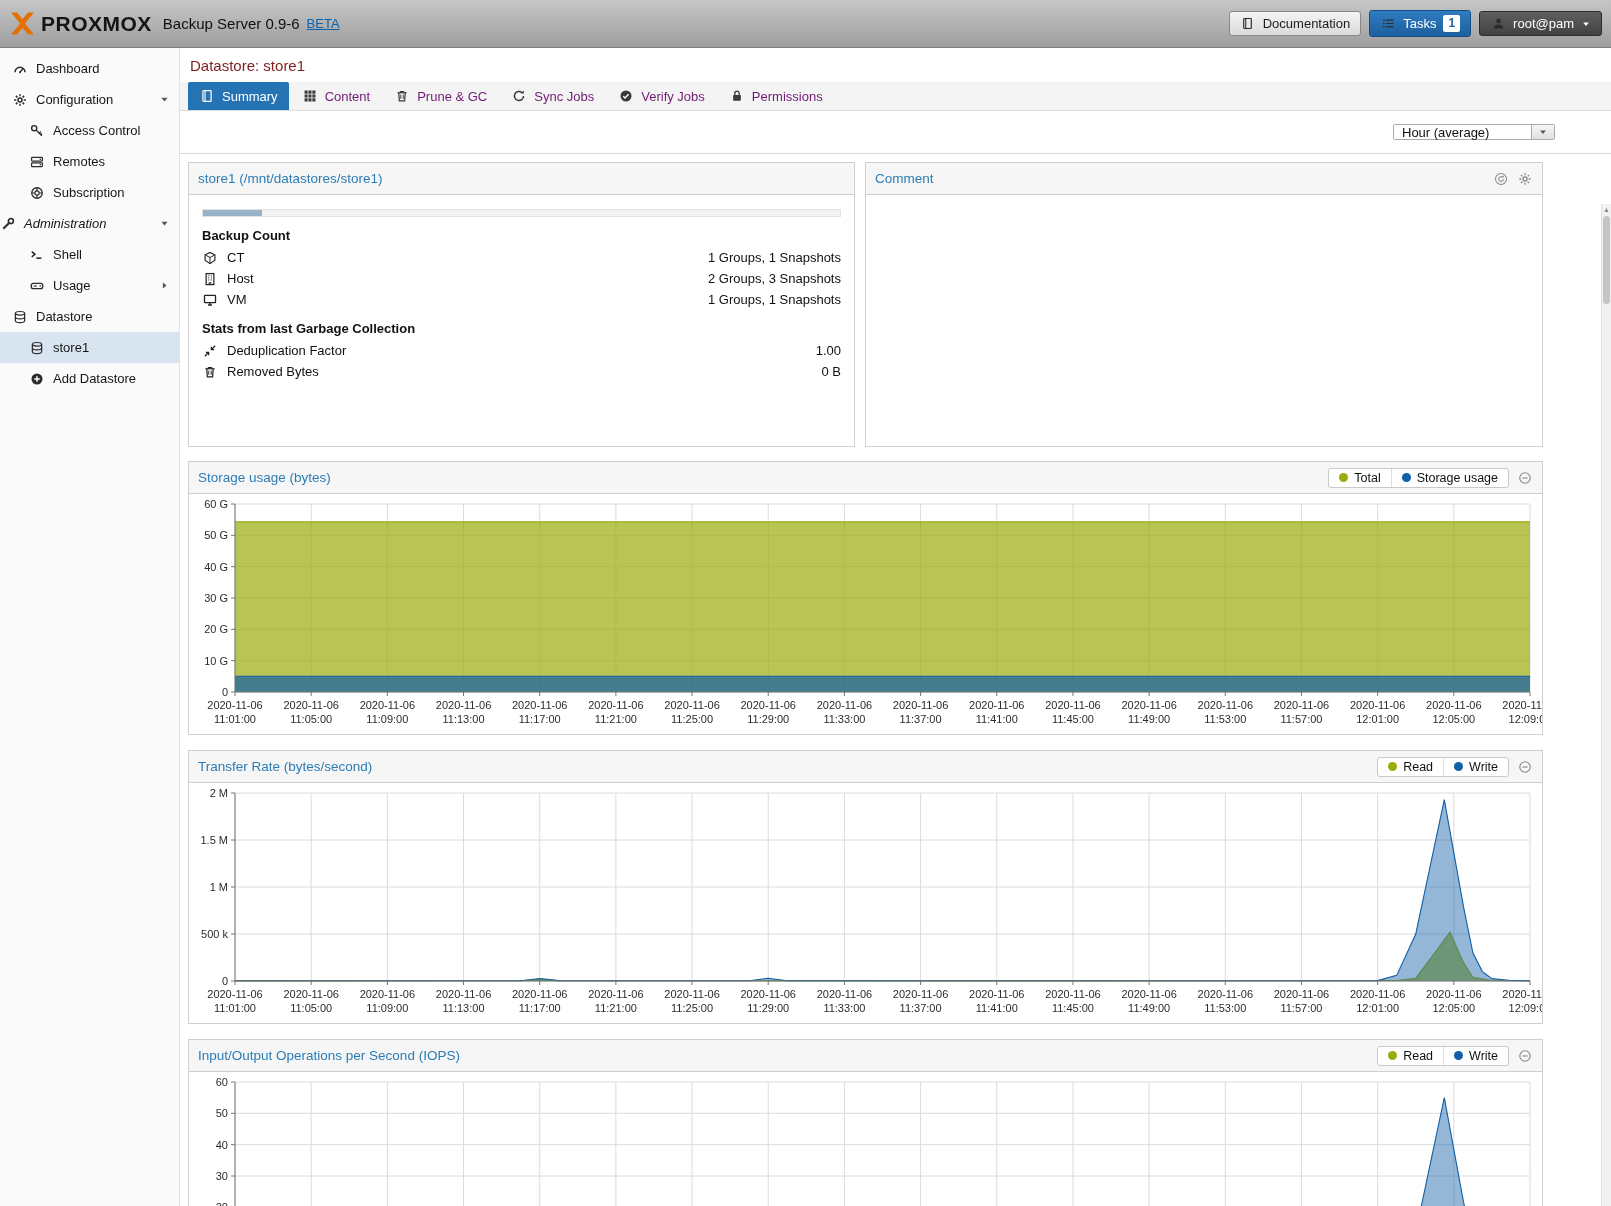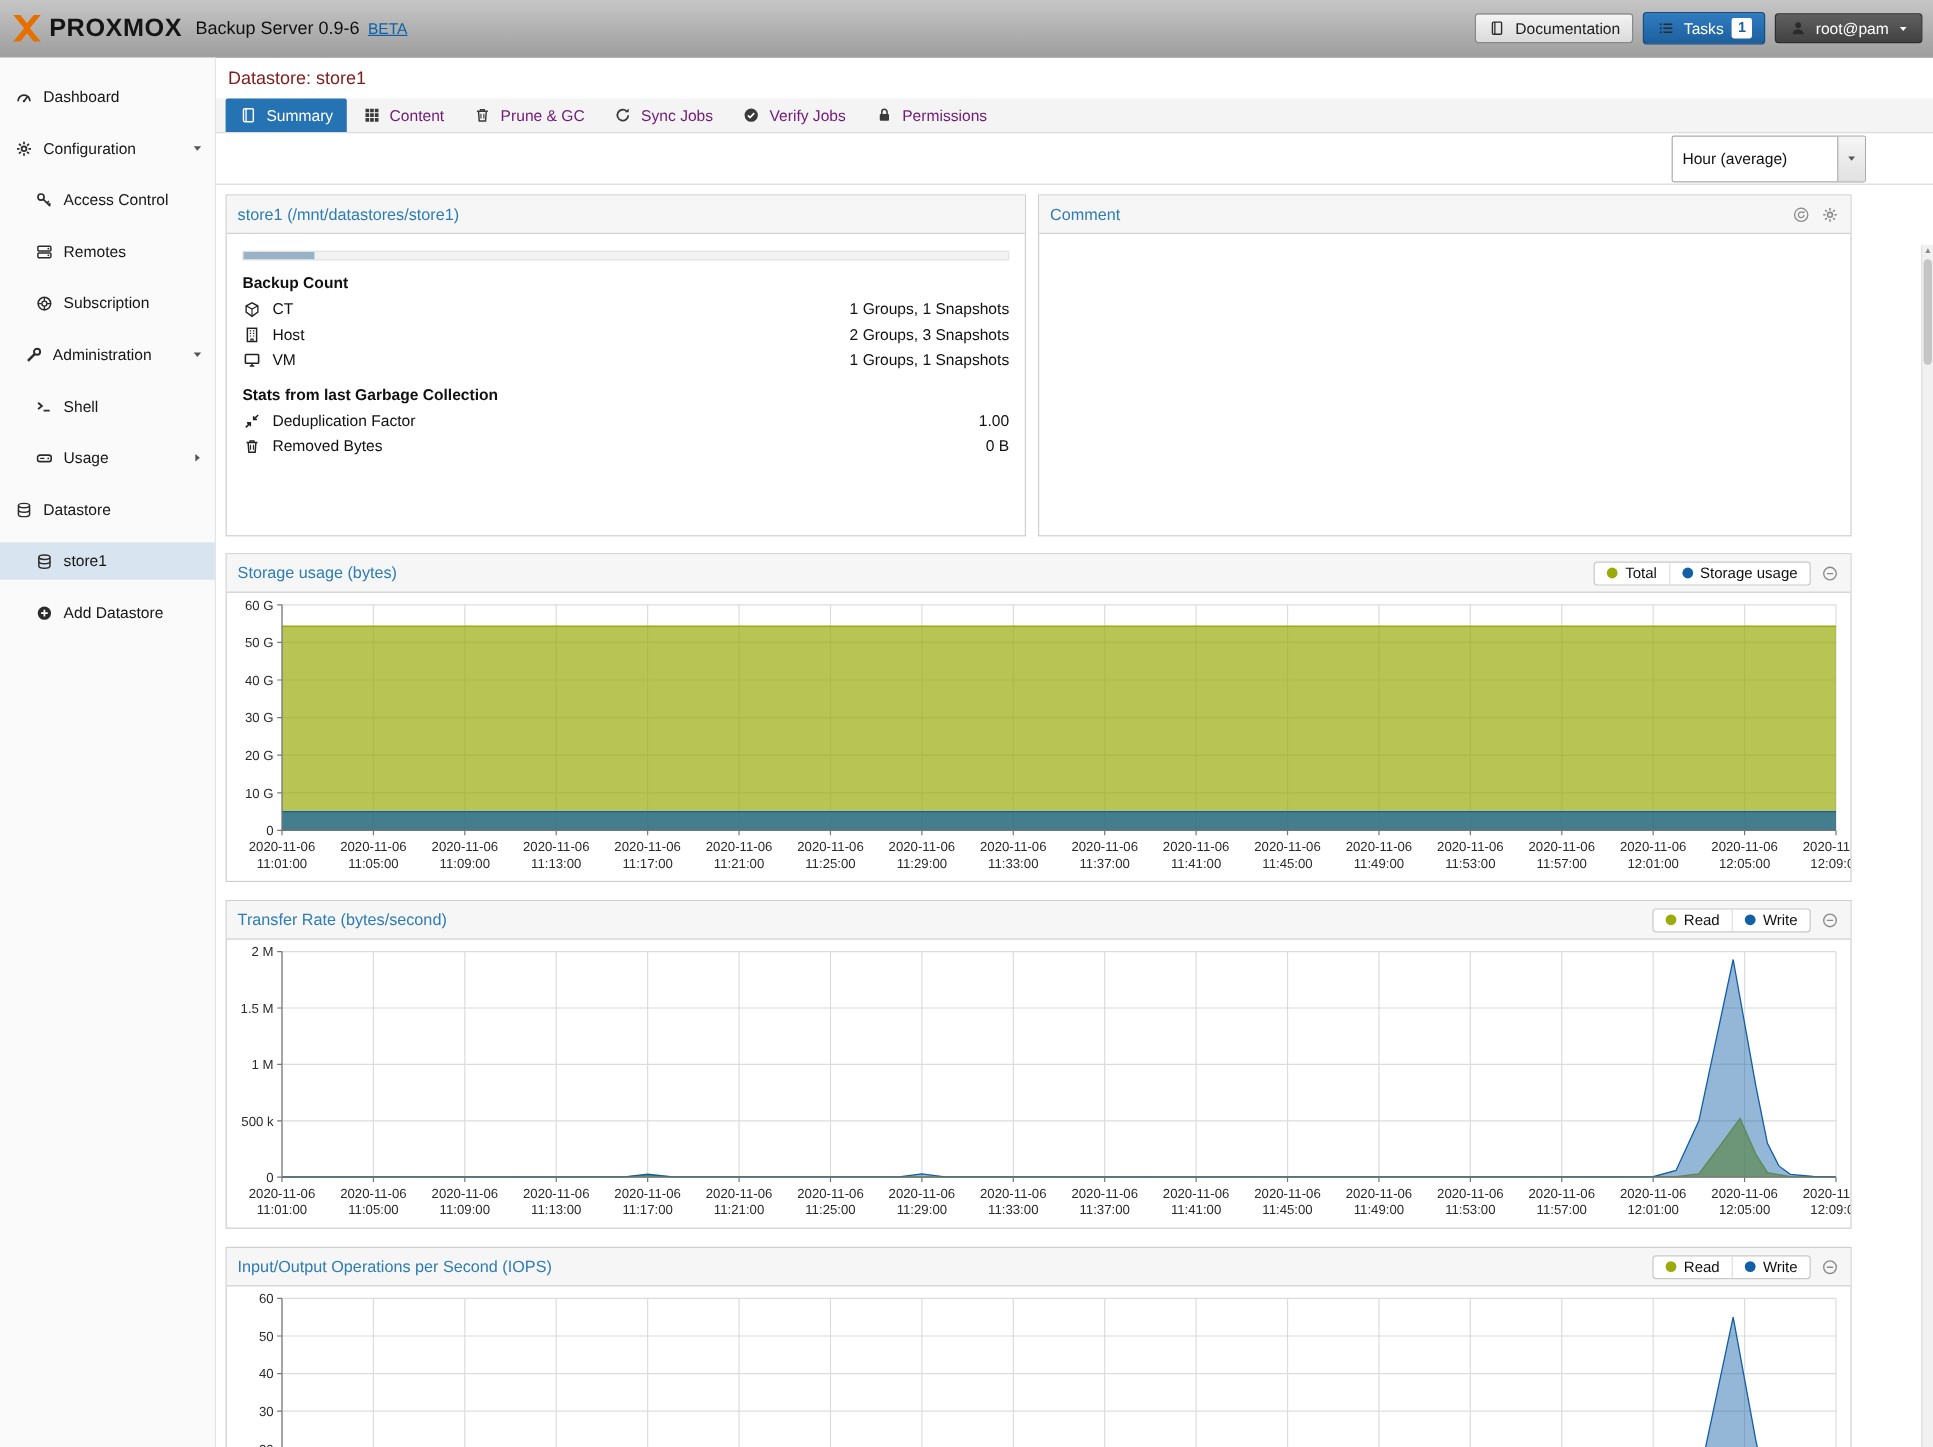--- a/index.html
+++ b/index.html
@@ -19,37 +19,37 @@
           border:1px solid #898989;background:linear-gradient(#f4f4f4,#dadada);color:#1d1d1d;cursor:pointer;}
   .tb-btn .icn svg{width:13px;height:13px;display:block;}
   .tb-btn.tasks{background:linear-gradient(#2f7cc0,#1d5f9e);border-color:#174e82;color:#fff;}
   .badge{background:#fff;color:#1d5f9e;border-radius:2px;padding:0 5px;font-weight:bold;font-size:12px;line-height:17px;}
   .tb-btn.user{background:linear-gradient(#5f5f5f,#424242);border-color:#2d2d2d;color:#fff;}
   .tb-caret svg{width:10px;height:10px;display:block;}
 
   
   .app{display:flex;height:1158px;}
   .sidebar{width:180px;flex:none;background:#fafafa;border-right:1px solid #e3e3e3;padding-top:5px;box-sizing:border-box;}
-  .sb-item{display:flex;align-items:center;gap:8px;height:31px;font-size:13px;color:#161616;cursor:pointer;margin-top:12px;}
+  .sb-item{display:flex;align-items:center;gap:8px;height:31px;font-size:13px;color:#161616;cursor:pointer;}
   .sb-item.selected{background:#d8e5f1;}
   .sb-label{white-space:nowrap;}
   .sb-caret{margin-left:auto;margin-right:9px;color:#555;}
   .sb-caret svg{width:11px;height:11px;display:block;}
   .icn{width:16px;flex:none;display:flex;justify-content:center;color:#2b2b2b;}
   .icn svg{width:14px;height:14px;display:block;}
 
   .main{flex:1;position:relative;overflow:hidden;}
   .page-title{color:#7f1d1d;font-size:15px;margin:9px 0 8px 10px;}
   .tabbar{display:flex;align-items:stretch;height:28px;background:#f4f4f4;border-bottom:1px solid #dcdcdc;padding-left:8px;gap:2px;}
   .tab{display:flex;align-items:center;gap:7px;padding:0 11px;font-size:13px;color:#701a75;cursor:pointer;border-radius:2px 2px 0 0;}
   .tab .icn{color:#3a3a3a;}
   .tab.active{background:#2573b3;color:#fff;}
   .tab.active .icn{color:#fff;}
   .toolbar{height:42px;display:flex;align-items:center;justify-content:flex-end;padding-right:56px;border-bottom:1px solid #dadada;}
-  .combo{display:flex;align-items:center;width:162px;height:39px;border:1px solid #ababab;border-radius:2px;background:#fff;font-size:13px;cursor:pointer;box-sizing:border-box;}
+  .combo{display:flex;align-items:center;width:162px;height:16px;border:1px solid #ababab;border-radius:2px;background:#fff;font-size:13px;cursor:pointer;box-sizing:border-box;}
   .combo-text{padding:0 8px;flex:1;color:#111;}
   .combo-trigger{width:22px;align-self:stretch;display:flex;align-items:center;justify-content:center;
                  border-left:1px solid #ababab;background:linear-gradient(#f5f5f5,#e1e1e1);color:#444;}
   .combo-trigger svg{width:10px;height:10px;display:block;}
 
   
   .panels{padding:8px 0 0 8px;width:1355px;box-sizing:content-box;}
   .prow{display:flex;gap:10px;margin-bottom:14px;}
   .panel{border:1px solid #cfcfcf;background:#fff;box-sizing:border-box;}
   .panel-sum{width:667px;height:285px;}
@@ -184,21 +184,21 @@
       <div class="sb-item" style="padding-left: 29px;">
         <span class="icn">
           <svg viewBox="0 0 16 16">
             <circle cx="8" cy="8" r="6" fill="none" stroke="currentColor" stroke-width="1.5"></circle>
             <circle cx="8" cy="8" r="2.4" fill="none" stroke="currentColor" stroke-width="1.3"></circle>
             <path d="M8 2v3.6M8 10.4V14M2 8h3.6M10.4 8H14" stroke="currentColor" stroke-width="1.3"></path>
           </svg>
         </span>
         <span class="sb-label">Subscription</span>
       </div>
-      <div class="sb-item" style="padding-left: 20px;">
+      <div class="sb-item" style="padding-left: 0; font-style: italic;">
         <span class="icn">
           <svg viewBox="0 0 16 16">
             <circle cx="11.3" cy="4.7" r="2.9" fill="none" stroke="currentColor" stroke-width="1.8"></circle>
             <path d="M9.2 6.8L2.6 13.4" stroke="currentColor" stroke-width="2.4" fill="none"></path>
           </svg>
         </span>
         <span class="sb-label">Administration</span>
         <span class="sb-caret">
           <svg viewBox="0 0 16 16">
             <path d="M3.5 5.5h9L8 11z" fill="currentColor"></path>

